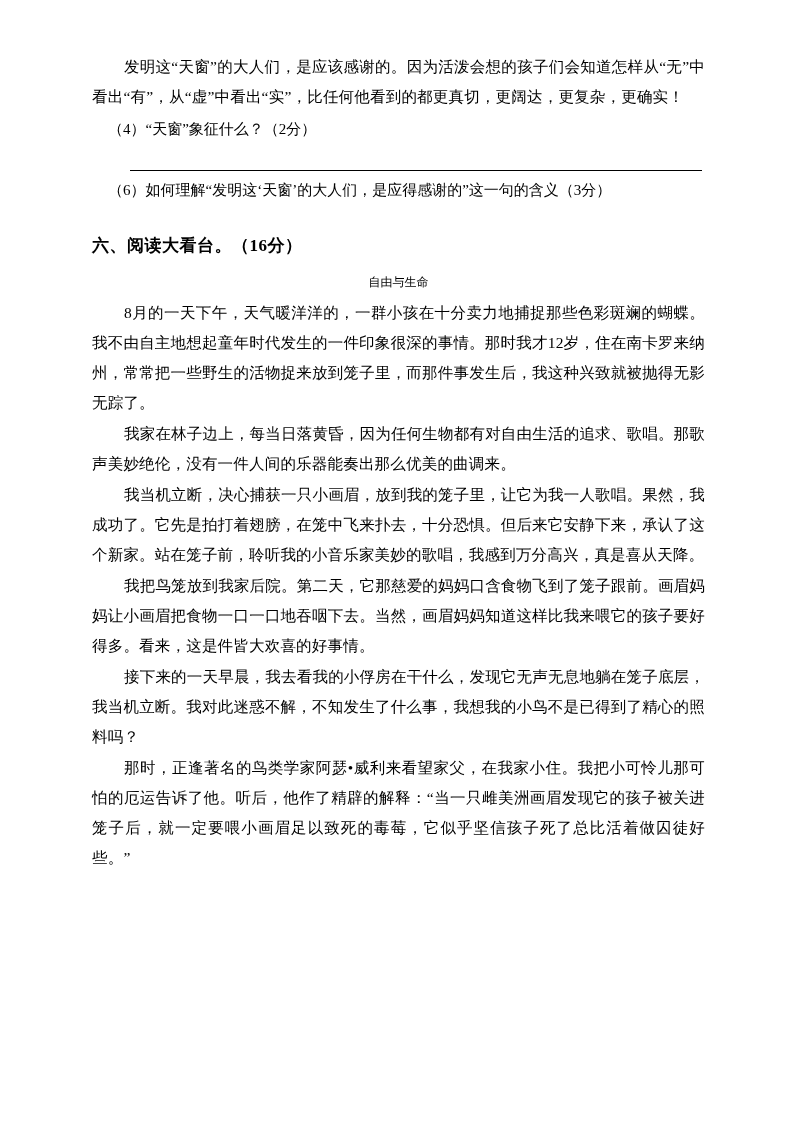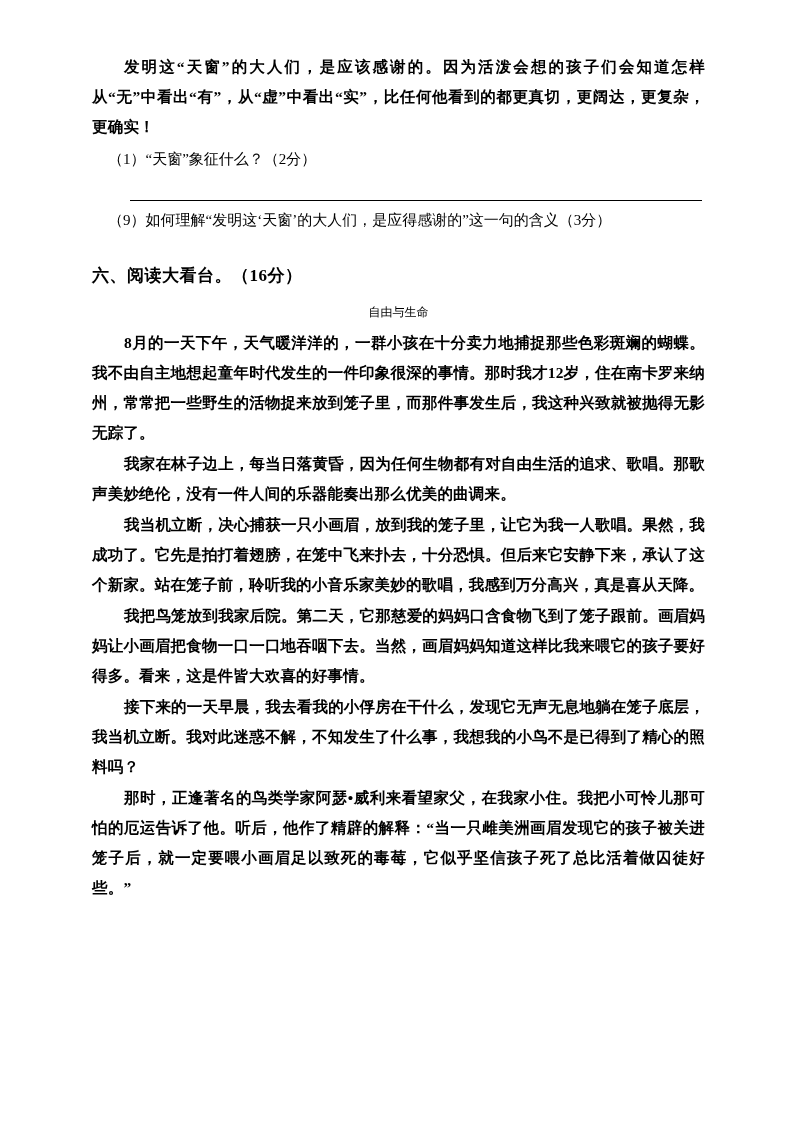--- a/index.html
+++ b/index.html
@@ -23,21 +23,20 @@
     padding: 52px 88px 40px 92px;
     overflow: hidden;
   }
   .para {
     font-size: 15.5px;
     line-height: 30px;
     text-align: justify;
     text-justify: inter-ideograph;
     margin: 0 0 1px 0;
     letter-spacing: 0.2px;
-    font-weight: bold;
   }
   .indent2 {
     text-indent: 32px;
   }
   .q-line {
     font-size: 15px;
     line-height: 30px;
     margin: 2px 0 0 0;
     text-indent: 16px;
   }
@@ -62,25 +61,25 @@
     margin: 0 0 1px 0;
   }
 </style>
 </head>
 <body>
 
 <div class="page">
 
   <div class="para indent2">发明这“天窗”的大人们，是应该感谢的。因为活泼会想的孩子们会知道怎样从“无”中看出“有”，从“虚”中看出“实”，比任何他看到的都更真切，更阔达，更复杂，更确实！</div>
 
-  <div class="q-line">（1）“天窗”象征什么？（2分）</div>
+  <div class="q-line">（4）“天窗”象征什么？（2分）</div>
 
   <hr class="answer-rule">
 
-  <div class="q-line">（9）如何理解“发明这‘天窗’的大人们，是应得感谢的”这一句的含义（3分）</div>
+  <div class="q-line">（6）如何理解“发明这‘天窗’的大人们，是应得感谢的”这一句的含义（3分）</div>
 
   <div class="section-heading">六、阅读大看台。（16分）</div>
 
   <div class="subtitle">自由与生命</div>
 
   <div class="para indent2">8月的一天下午，天气暖洋洋的，一群小孩在十分卖力地捕捉那些色彩斑斓的蝴蝶。我不由自主地想起童年时代发生的一件印象很深的事情。那时我才12岁，住在南卡罗来纳州，常常把一些野生的活物捉来放到笼子里，而那件事发生后，我这种兴致就被抛得无影无踪了。</div>
   <div class="para indent2">我家在林子边上，每当日落黄昏，因为任何生物都有对自由生活的追求、歌唱。那歌声美妙绝伦，没有一件人间的乐器能奏出那么优美的曲调来。</div>
   <div class="para indent2">我当机立断，决心捕获一只小画眉，放到我的笼子里，让它为我一人歌唱。果然，我成功了。它先是拍打着翅膀，在笼中飞来扑去，十分恐惧。但后来它安静下来，承认了这个新家。站在笼子前，聆听我的小音乐家美妙的歌唱，我感到万分高兴，真是喜从天降。</div>
   <div class="para indent2">我把鸟笼放到我家后院。第二天，它那慈爱的妈妈口含食物飞到了笼子跟前。画眉妈妈让小画眉把食物一口一口地吞咽下去。当然，画眉妈妈知道这样比我来喂它的孩子要好得多。看来，这是件皆大欢喜的好事情。</div>
   <div class="para indent2">接下来的一天早晨，我去看我的小俘房在干什么，发现它无声无息地躺在笼子底层，我当机立断。我对此迷惑不解，不知发生了什么事，我想我的小鸟不是已得到了精心的照料吗？</div>

